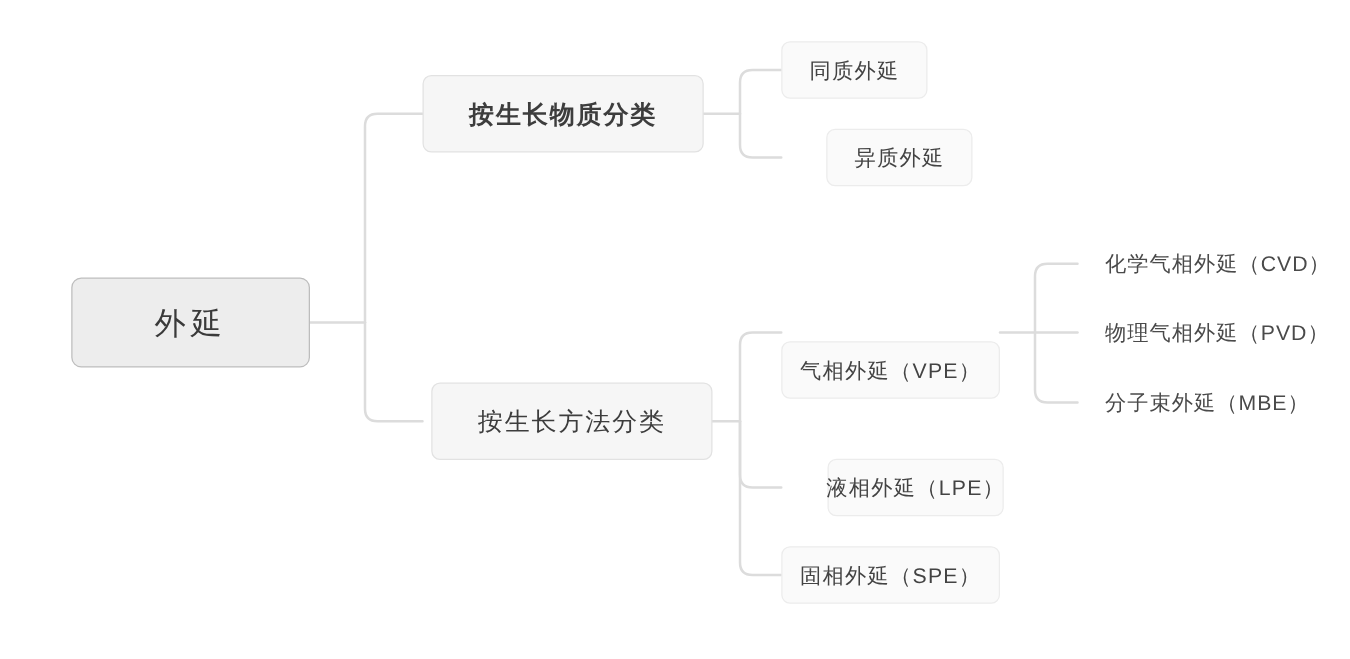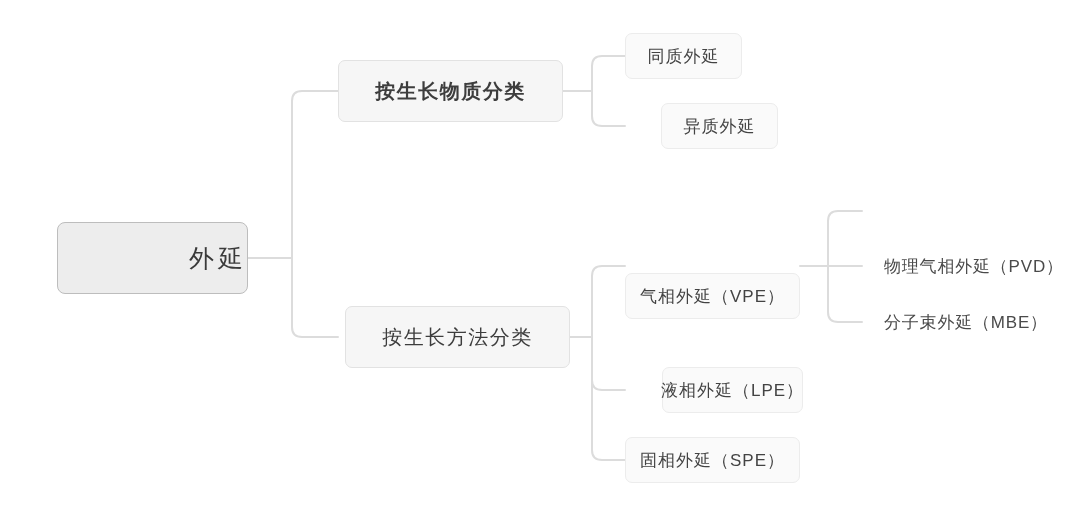--- a/index.html
+++ b/index.html
@@ -38,21 +38,20 @@
     letter-spacing: 0.5px;
   }
   
   .node-root {
     background: #ededed;
     border: 1px solid #bdbdbd;
     font-size: 25px;
     border-radius: 8px;
     letter-spacing: 4px;
     color: #3a3a3a;
-    justify-content: flex-end;
   }
   
   .node-l2 {
     background: #f6f6f6;
     border: 1px solid #e2e2e2;
     font-size: 20px;
     letter-spacing: 1.5px;
     color: #3d3d3d;
   }
   
@@ -142,20 +141,23 @@
   </div>
 
   <div class="node node-l3" style="left:662px; top:367px; width:141px; height:46px;">
     <span>液相外延（LPE）</span>
   </div>
 
   <div class="node node-l3" style="left:625px; top:437px; width:175px; height:46px;">
     <span>固相外延（SPE）</span>
   </div>
 
+  <div class="node-leaf-text" style="left:884px; top:193px; width:180px; height:36px;">
+    <span>化学气相外延（CVD）</span>
+  </div>
 
   <div class="node-leaf-text" style="left:884px; top:248px; width:180px; height:36px;">
     <span>物理气相外延（PVD）</span>
   </div>
 
   <div class="node-leaf-text" style="left:884px; top:304px; width:180px; height:36px;">
     <span>分子束外延（MBE）</span>
   </div>
 
 </div>

